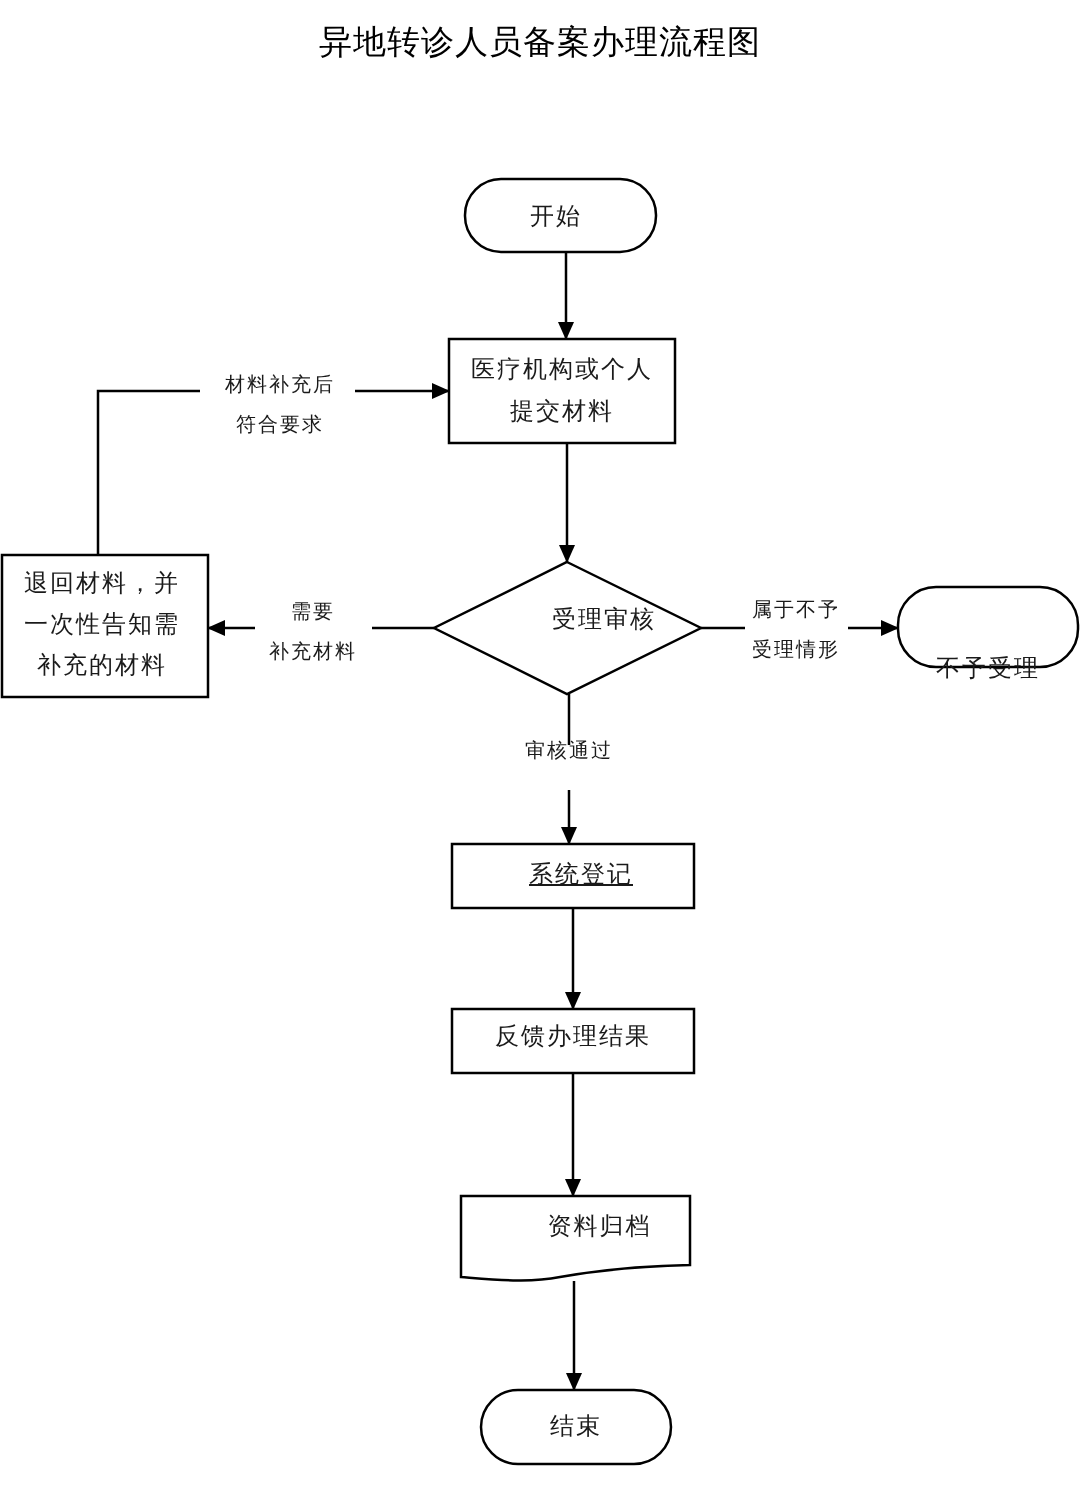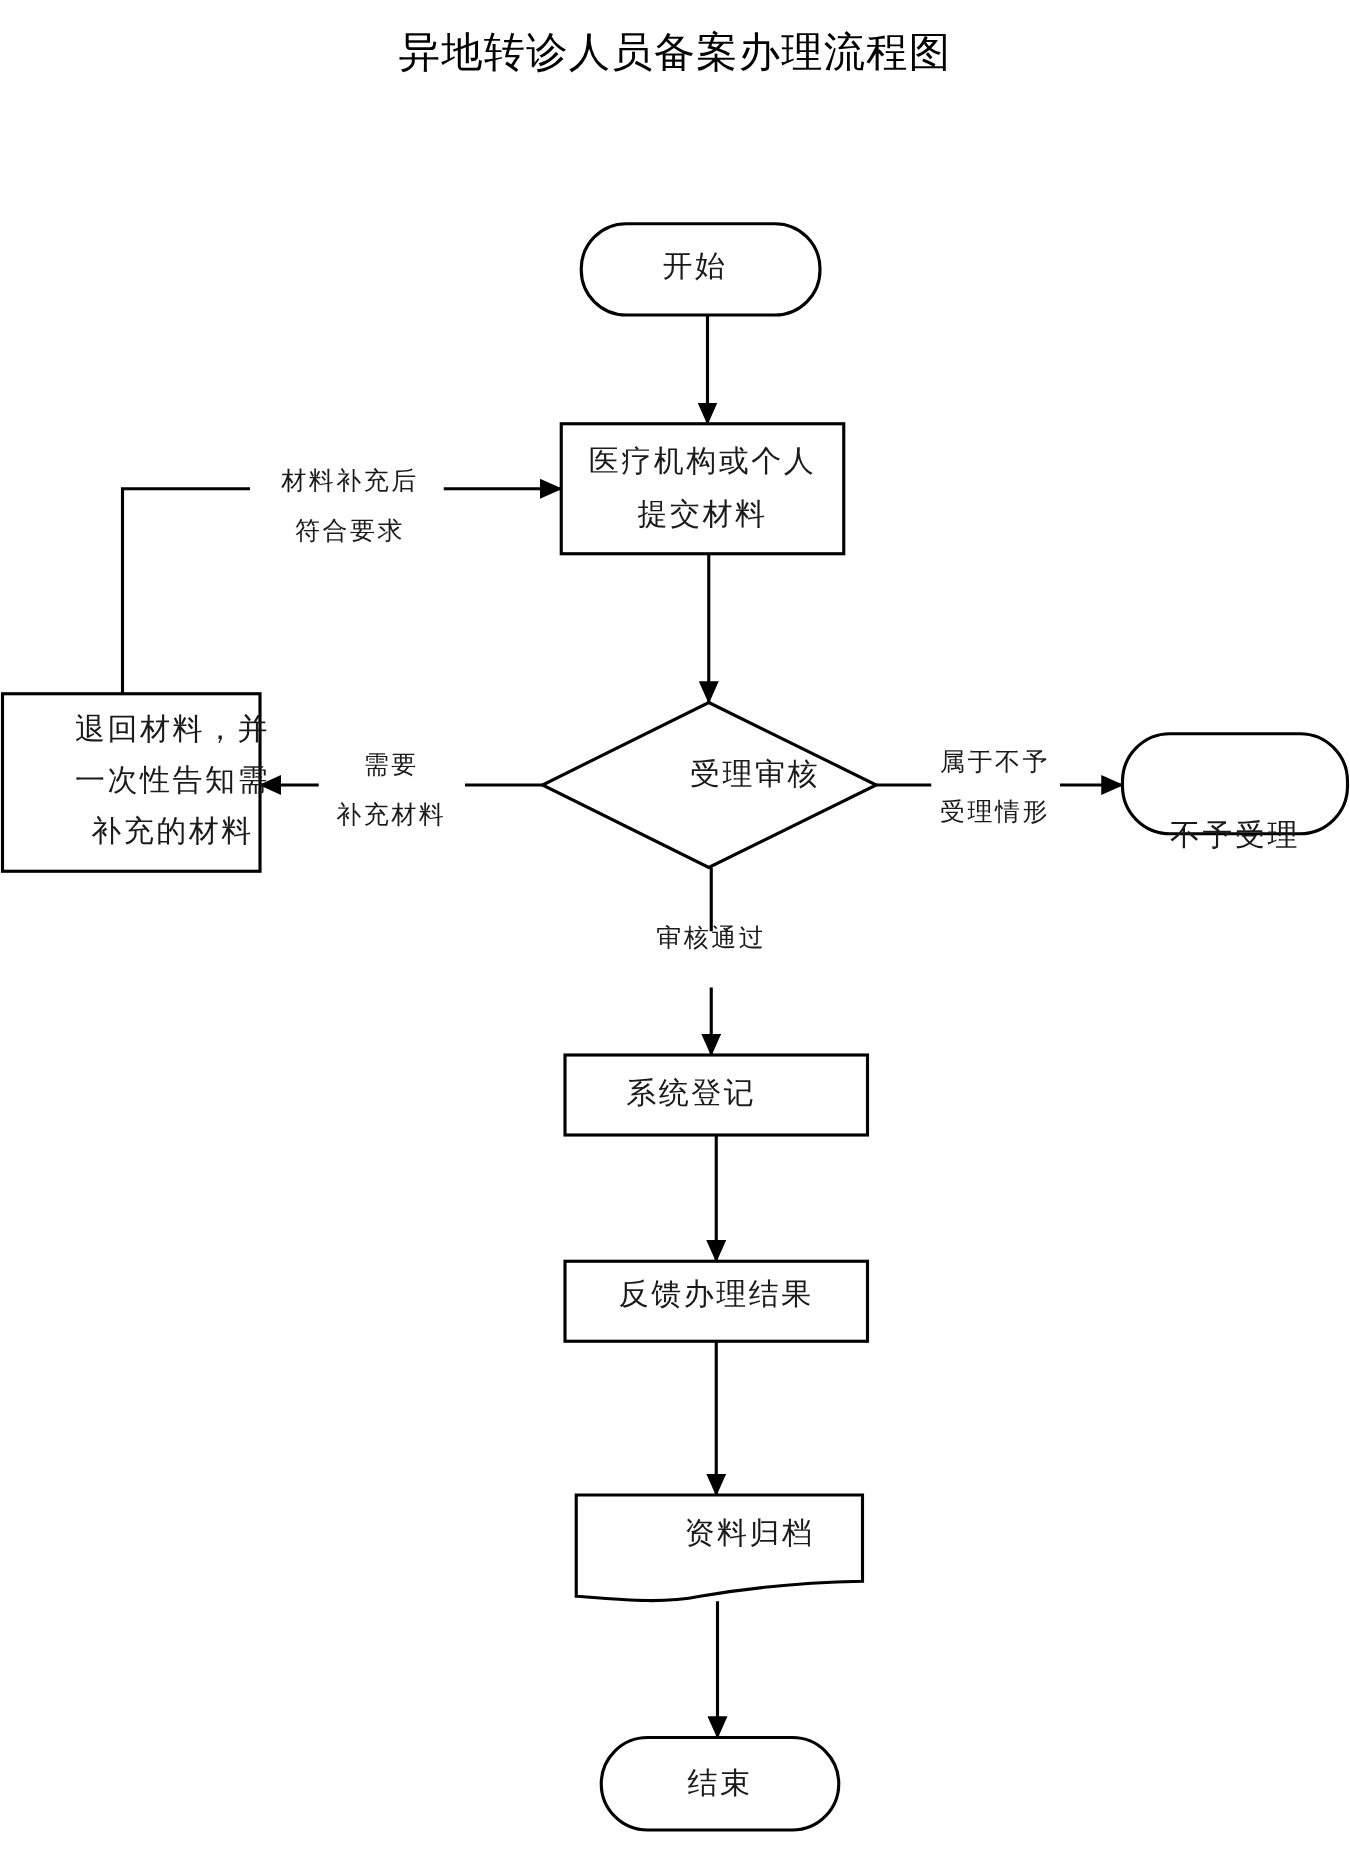--- a/index.html
+++ b/index.html
@@ -54,29 +54,29 @@
     <line x1="569" y1="694" x2="569" y2="745"></line>
     <line x1="569" y1="790" x2="569" y2="844" marker-end="url(#arrL)"></line>
     <line x1="573" y1="908" x2="573" y2="1009" marker-end="url(#arrL)"></line>
     <line x1="573" y1="1073" x2="573" y2="1196" marker-end="url(#arrL)"></line>
     <line x1="574" y1="1281" x2="574" y2="1390" marker-end="url(#arrL)"></line>
   </g>
 </svg>
 
 <div class="txt title" style="left:290px; top:20px; width:500px;">异地转诊人员备案办理流程图</div>
 
-<div class="txt node" style="left:465px; top:195px; width:182px;font-family:Liberation Mono, monospace;">开始</div>
+<div class="txt node" style="left:465px; top:195px; width:182px;">开始</div>
 <div class="txt node" style="left:449px; top:348px; width:226px;">医疗机构或个人
 提交材料</div>
 <div class="txt node" style="left:480px; top:598px; width:176px;text-align:right;">受理审核</div>
-<div class="txt node" style="left:2px; top:563px; width:200px; line-height:41px;padding-left:36px;">退回材料，并
+<div class="txt node" style="left:2px; top:563px; width:200px; line-height:41px;">退回材料，并
 一次性告知需
 补充的材料</div>
 <div class="txt node" style="left:898px; top:605px; width:180px;margin-top:42px;">不予受理</div>
-<div class="txt node" style="left:432px; top:853px; width:242px;">系统登记</div>
+<div class="txt node" style="left:460px; top:853px; width:242px;text-decoration:underline;">系统登记</div>
 <div class="txt node" style="left:452px; top:1017px; width:242px;font-family:Liberation Mono, monospace;">反馈办理结果</div>
 <div class="txt node" style="left:461px; top:1205px; width:277px;">资料归档</div>
 <div class="txt node" style="left:481px; top:1405px; width:190px;">结束</div>
 
 <div class="txt lbl" style="left:200px; top:364px; width:160px;">材料补充后
 符合要求</div>
 <div class="txt lbl" style="left:252px; top:591px; width:122px;">需要
 补充材料</div>
 <div class="txt lbl" style="left:738px; top:589px; width:116px;">属于不予
 受理情形</div>

